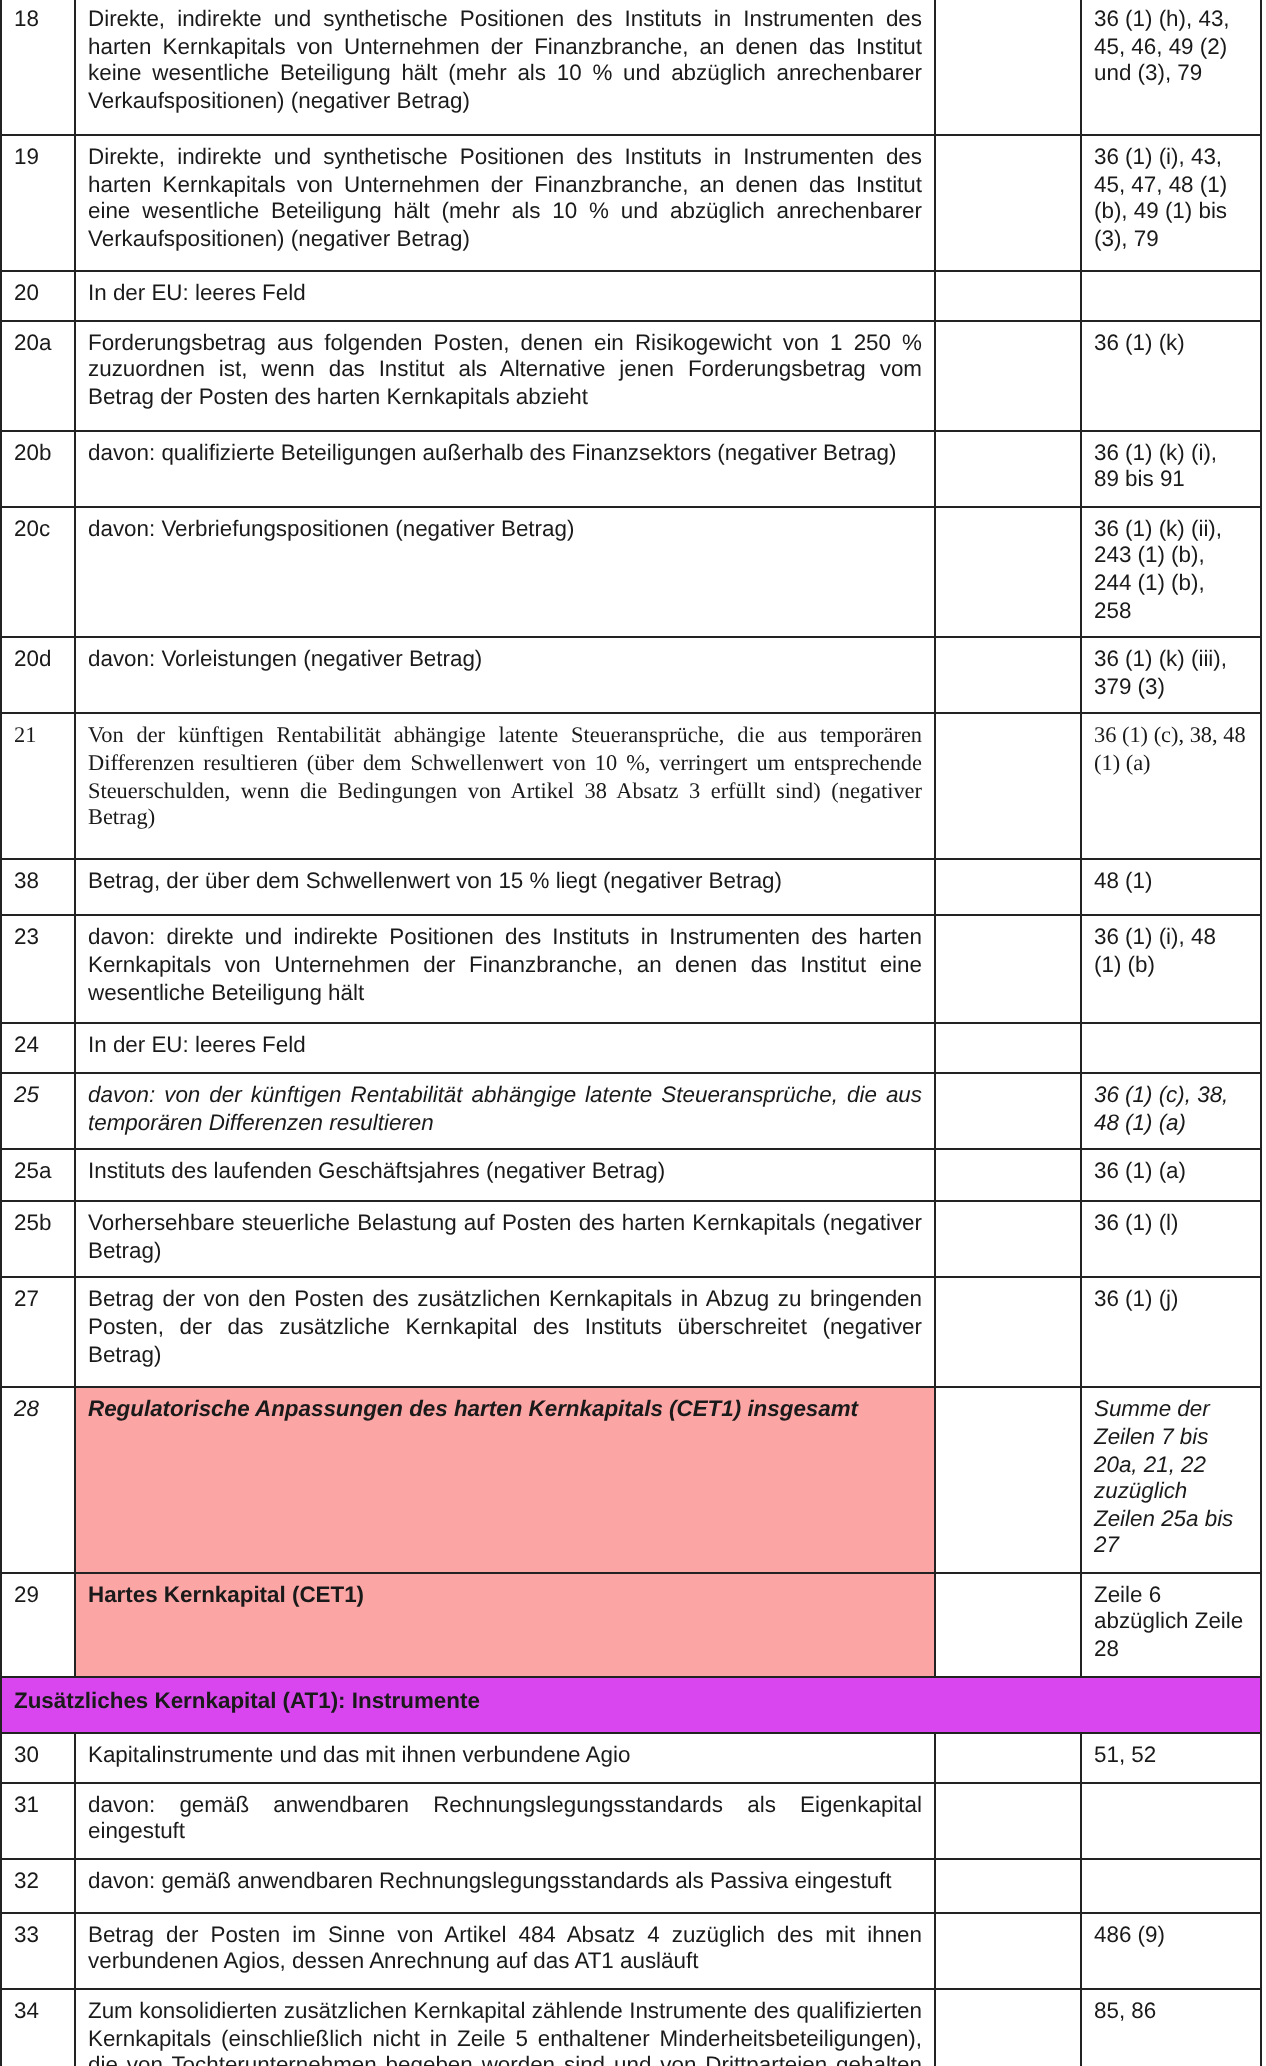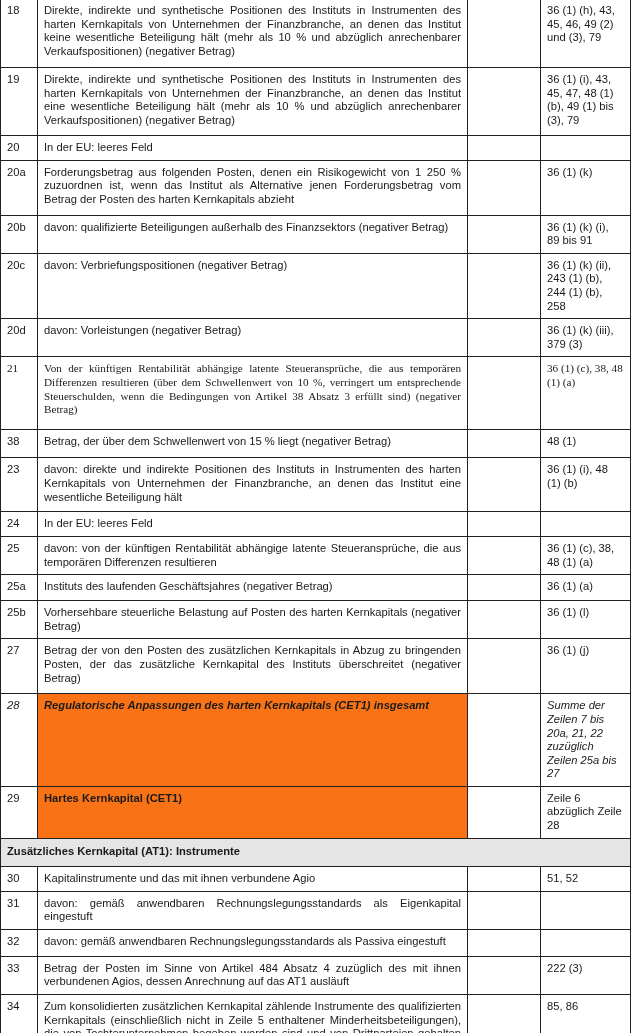--- a/index.html
+++ b/index.html
@@ -20,22 +20,22 @@
     border: 1.2px solid #222;
     vertical-align: top;
     padding: 5px 6px 5px 6px;
   }
   col.c-nr { width: 37px; }
   col.c-desc { width: 430px; }
   col.c-amt { width: 73px; }
   col.c-ref { width: 90px; }
   td.desc { text-align: justify; hyphens: manual; }
   td.nr { padding-left: 5px; }
-  tr.gray td.desc { background: #f97316; font-weight: bold; }
-  tr.section td { background: #e5e5e5; font-weight: bold; padding: 6px 6px 6px 6px; }
+  tr.gray td.desc { background: #fca5a5; font-weight: bold; }
+  tr.section td { background: #d946ef; font-weight: bold; padding: 6px 6px 6px 6px; }
   td.ref { padding-right: 3px; }
 </style>
 </head>
 <body>
 
 <div class="doc">
   <table class="cap">
     <colgroup>
       <col class="c-nr">
         <col class="c-desc">
@@ -102,21 +102,21 @@
           <td class="desc">davon: direkte und indirekte Positionen des Instituts in Instrumenten des harten Kernkapitals von Unternehmen der Finanzbranche, an denen das Institut eine wesentliche Beteiligung hält</td>
           <td class="amt"></td>
           <td class="ref">36 (1) (i), 48 (1) (b)</td>
         </tr>
         <tr style="height: 23px;">
           <td class="nr">24</td>
           <td class="desc">In der EU: leeres Feld</td>
           <td class="amt"></td>
           <td class="ref"></td>
         </tr>
-        <tr style="height: 36px;">
+        <tr style="height: 36px; font-style: italic;">
           <td class="nr">25</td>
           <td class="desc">davon: von der künftigen Rentabilität abhängige latente Steueransprüche, die aus temporären Differenzen resultieren</td>
           <td class="amt"></td>
           <td class="ref">36 (1) (c), 38, 48 (1) (a)</td>
         </tr>
         <tr style="height: 26px;">
           <td class="nr">25a</td>
           <td class="desc">Instituts des laufenden Geschäftsjahres (negativer Betrag)</td>
           <td class="amt"></td>
           <td class="ref">36 (1) (a)</td>
@@ -163,21 +163,21 @@
         <tr style="height: 27px;">
           <td class="nr">32</td>
           <td class="desc">davon: gemäß anwendbaren Rechnungslegungsstandards als Passiva eingestuft</td>
           <td class="amt"></td>
           <td class="ref"></td>
         </tr>
         <tr style="height: 35px; padding-left: 17px;">
           <td class="nr">33</td>
           <td class="desc">Betrag der Posten im Sinne von Artikel 484 Absatz 4 zuzüglich des mit ihnen verbundenen Agios, dessen Anrechnung auf das AT1 ausläuft</td>
           <td class="amt"></td>
-          <td class="ref">222 (3)</td>
+          <td class="ref">486 (9)</td>
         </tr>
         <tr style="height: 72px;">
           <td class="nr">34</td>
           <td class="desc">Zum konsolidierten zusätzlichen Kernkapital zählende Instrumente des qualifizierten Kernkapitals (einschließlich nicht in Zeile 5 enthaltener Minderheitsbeteiligungen), die von Tochterunternehmen begeben worden sind und von Drittparteien gehalten werden</td>
           <td class="amt"></td>
           <td class="ref">85, 86</td>
         </tr>
       </tbody>
   </table>
 </div>

